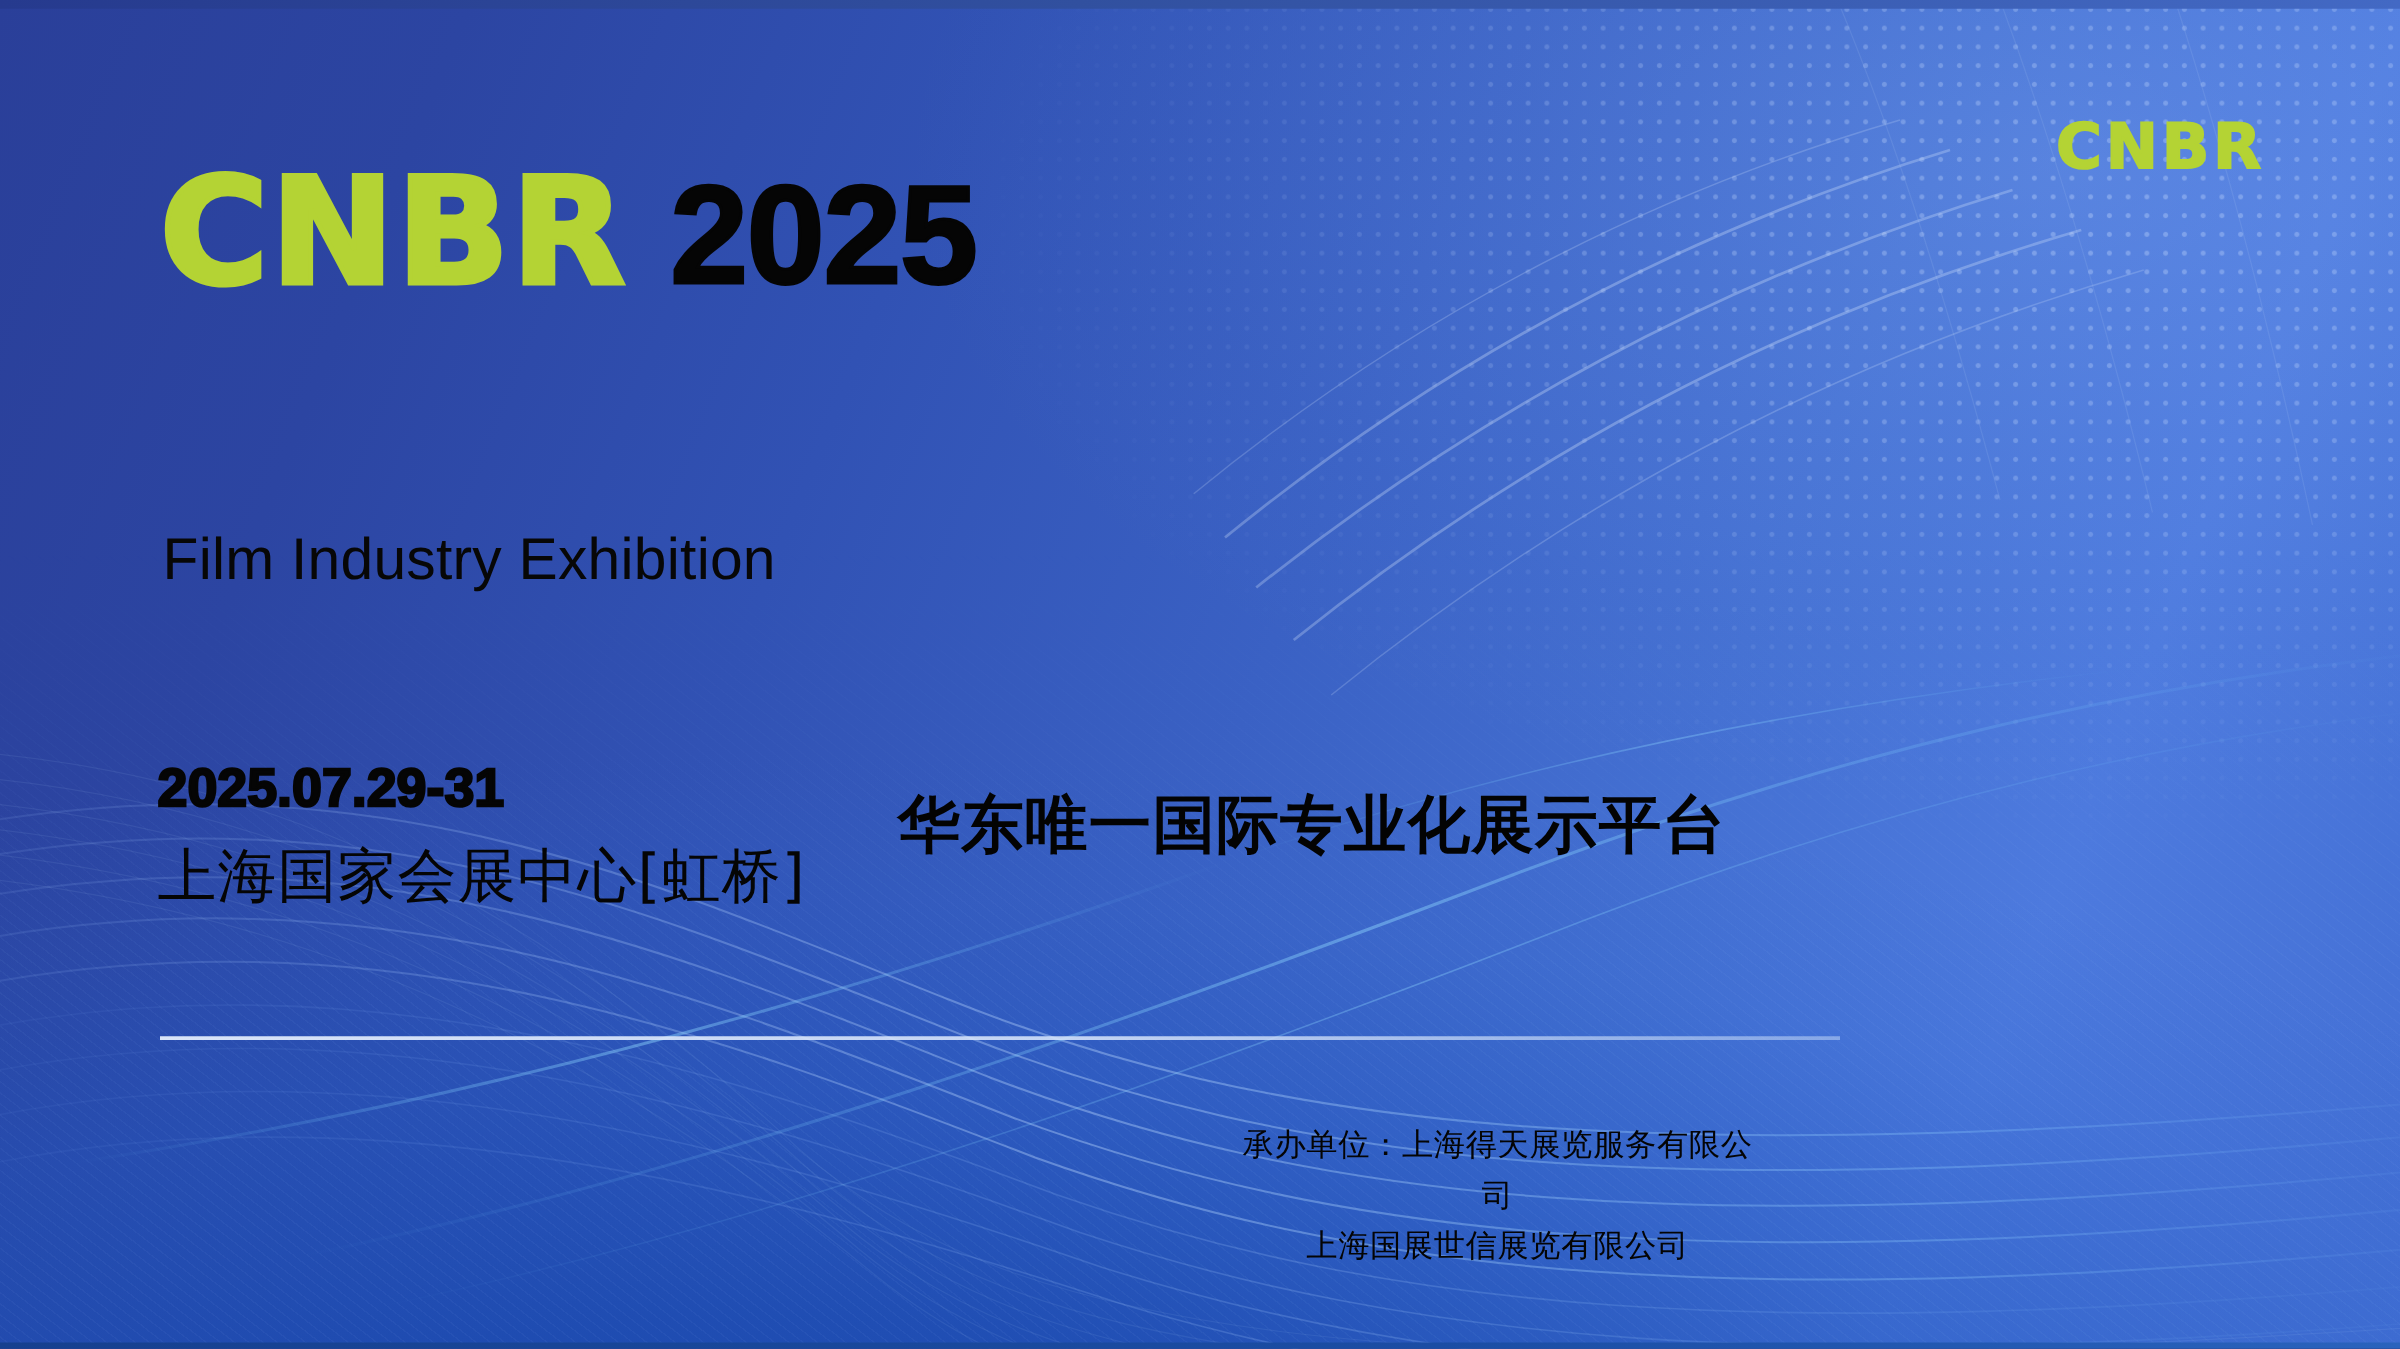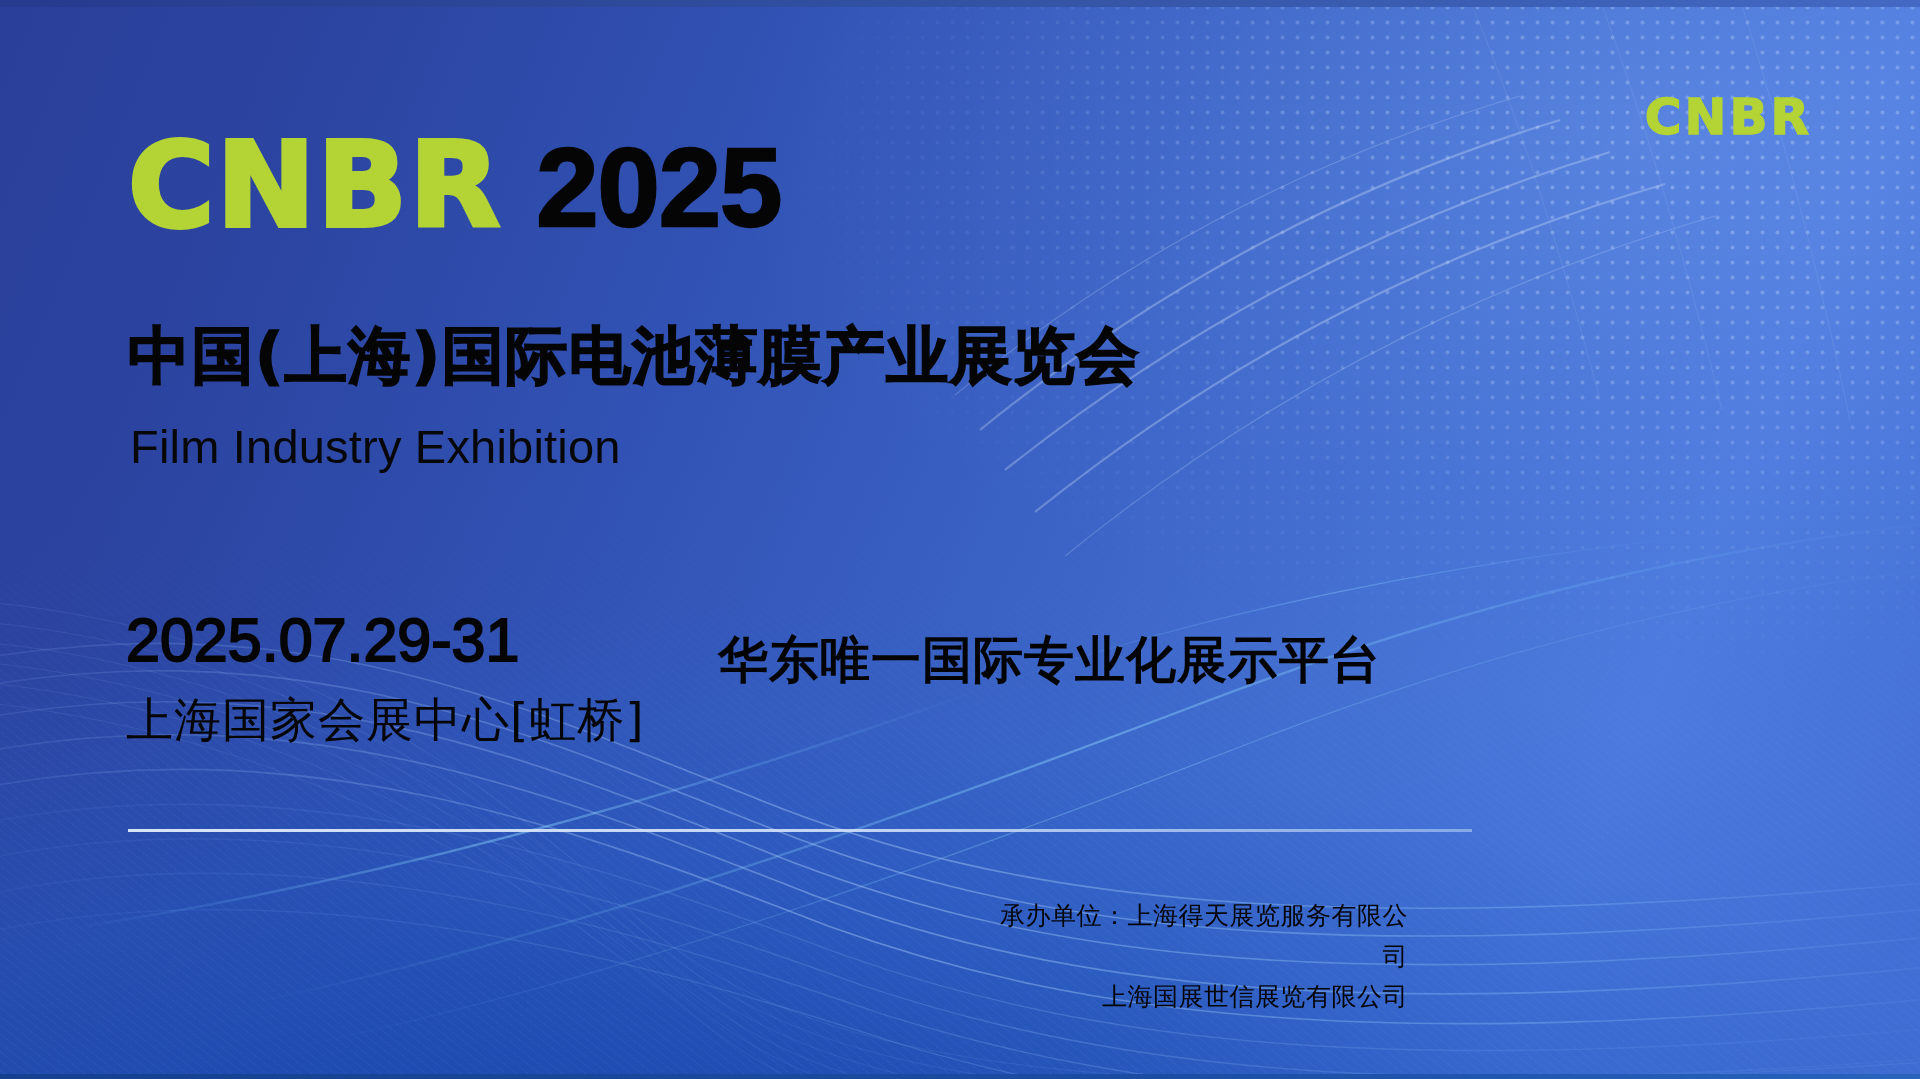--- a/index.html
+++ b/index.html
@@ -178,22 +178,22 @@
 
   
   .date-block {
     position: absolute;
     left: 126px;
     top: 610px;
     line-height: 1;
   }
   .date-main {
     font-family: "Liberation Sans", "DejaVu Sans", sans-serif;
-    font-weight: 400;
-    font-size: 61px;
+    font-weight: 700;
+    font-size: 43px;
     letter-spacing: 0px;
     color: #050505;
     -webkit-text-stroke: 2px #050505;
     white-space: nowrap;
   }
   .date-venue {
     margin-top: 25px;
     font-family: "DejaVu Sans", "Liberation Sans", sans-serif;
     font-weight: 400;
     font-size: 47px;
@@ -248,21 +248,21 @@
     top: 896px;
     font-family: "DejaVu Sans", "Liberation Sans", sans-serif;
     font-weight: 400;
     font-size: 25px;
     letter-spacing: 0.5px;
     color: #040404;
     line-height: 1.62;
     text-align: right;
     width: 420px;
   }
-  .footer-right span { display: block; }
+  .footer-right span { display: block; text-align: center; }
 </style>
 </head>
 <body>
 
 <div id="poster">
 
   <div class="bg-layer bg-base"></div>
   <div class="bg-layer bg-lower"></div>
   <div class="bg-layer bg-glow"></div>
   <div class="bg-layer bg-dots"></div>
@@ -348,21 +348,20 @@
 
   <div class="content">
 
     <div class="corner-logo">CNBR</div>
 
     <div class="title-row">
       <span class="title-cnbr">CNBR</span>
       <span class="title-year">2025</span>
     </div>
 
-    <div class="title-cn">中国(上海)国际电池薄膜产业展览会</div>
 
     <div class="title-en">
       <span>Film Industry Exhibition</span>
     </div>
 
     <div class="date-block">
       <div class="date-main">2025.07.29-31</div>
       <div class="date-venue">上海国家会展中心[虹桥]</div>
     </div>
 

